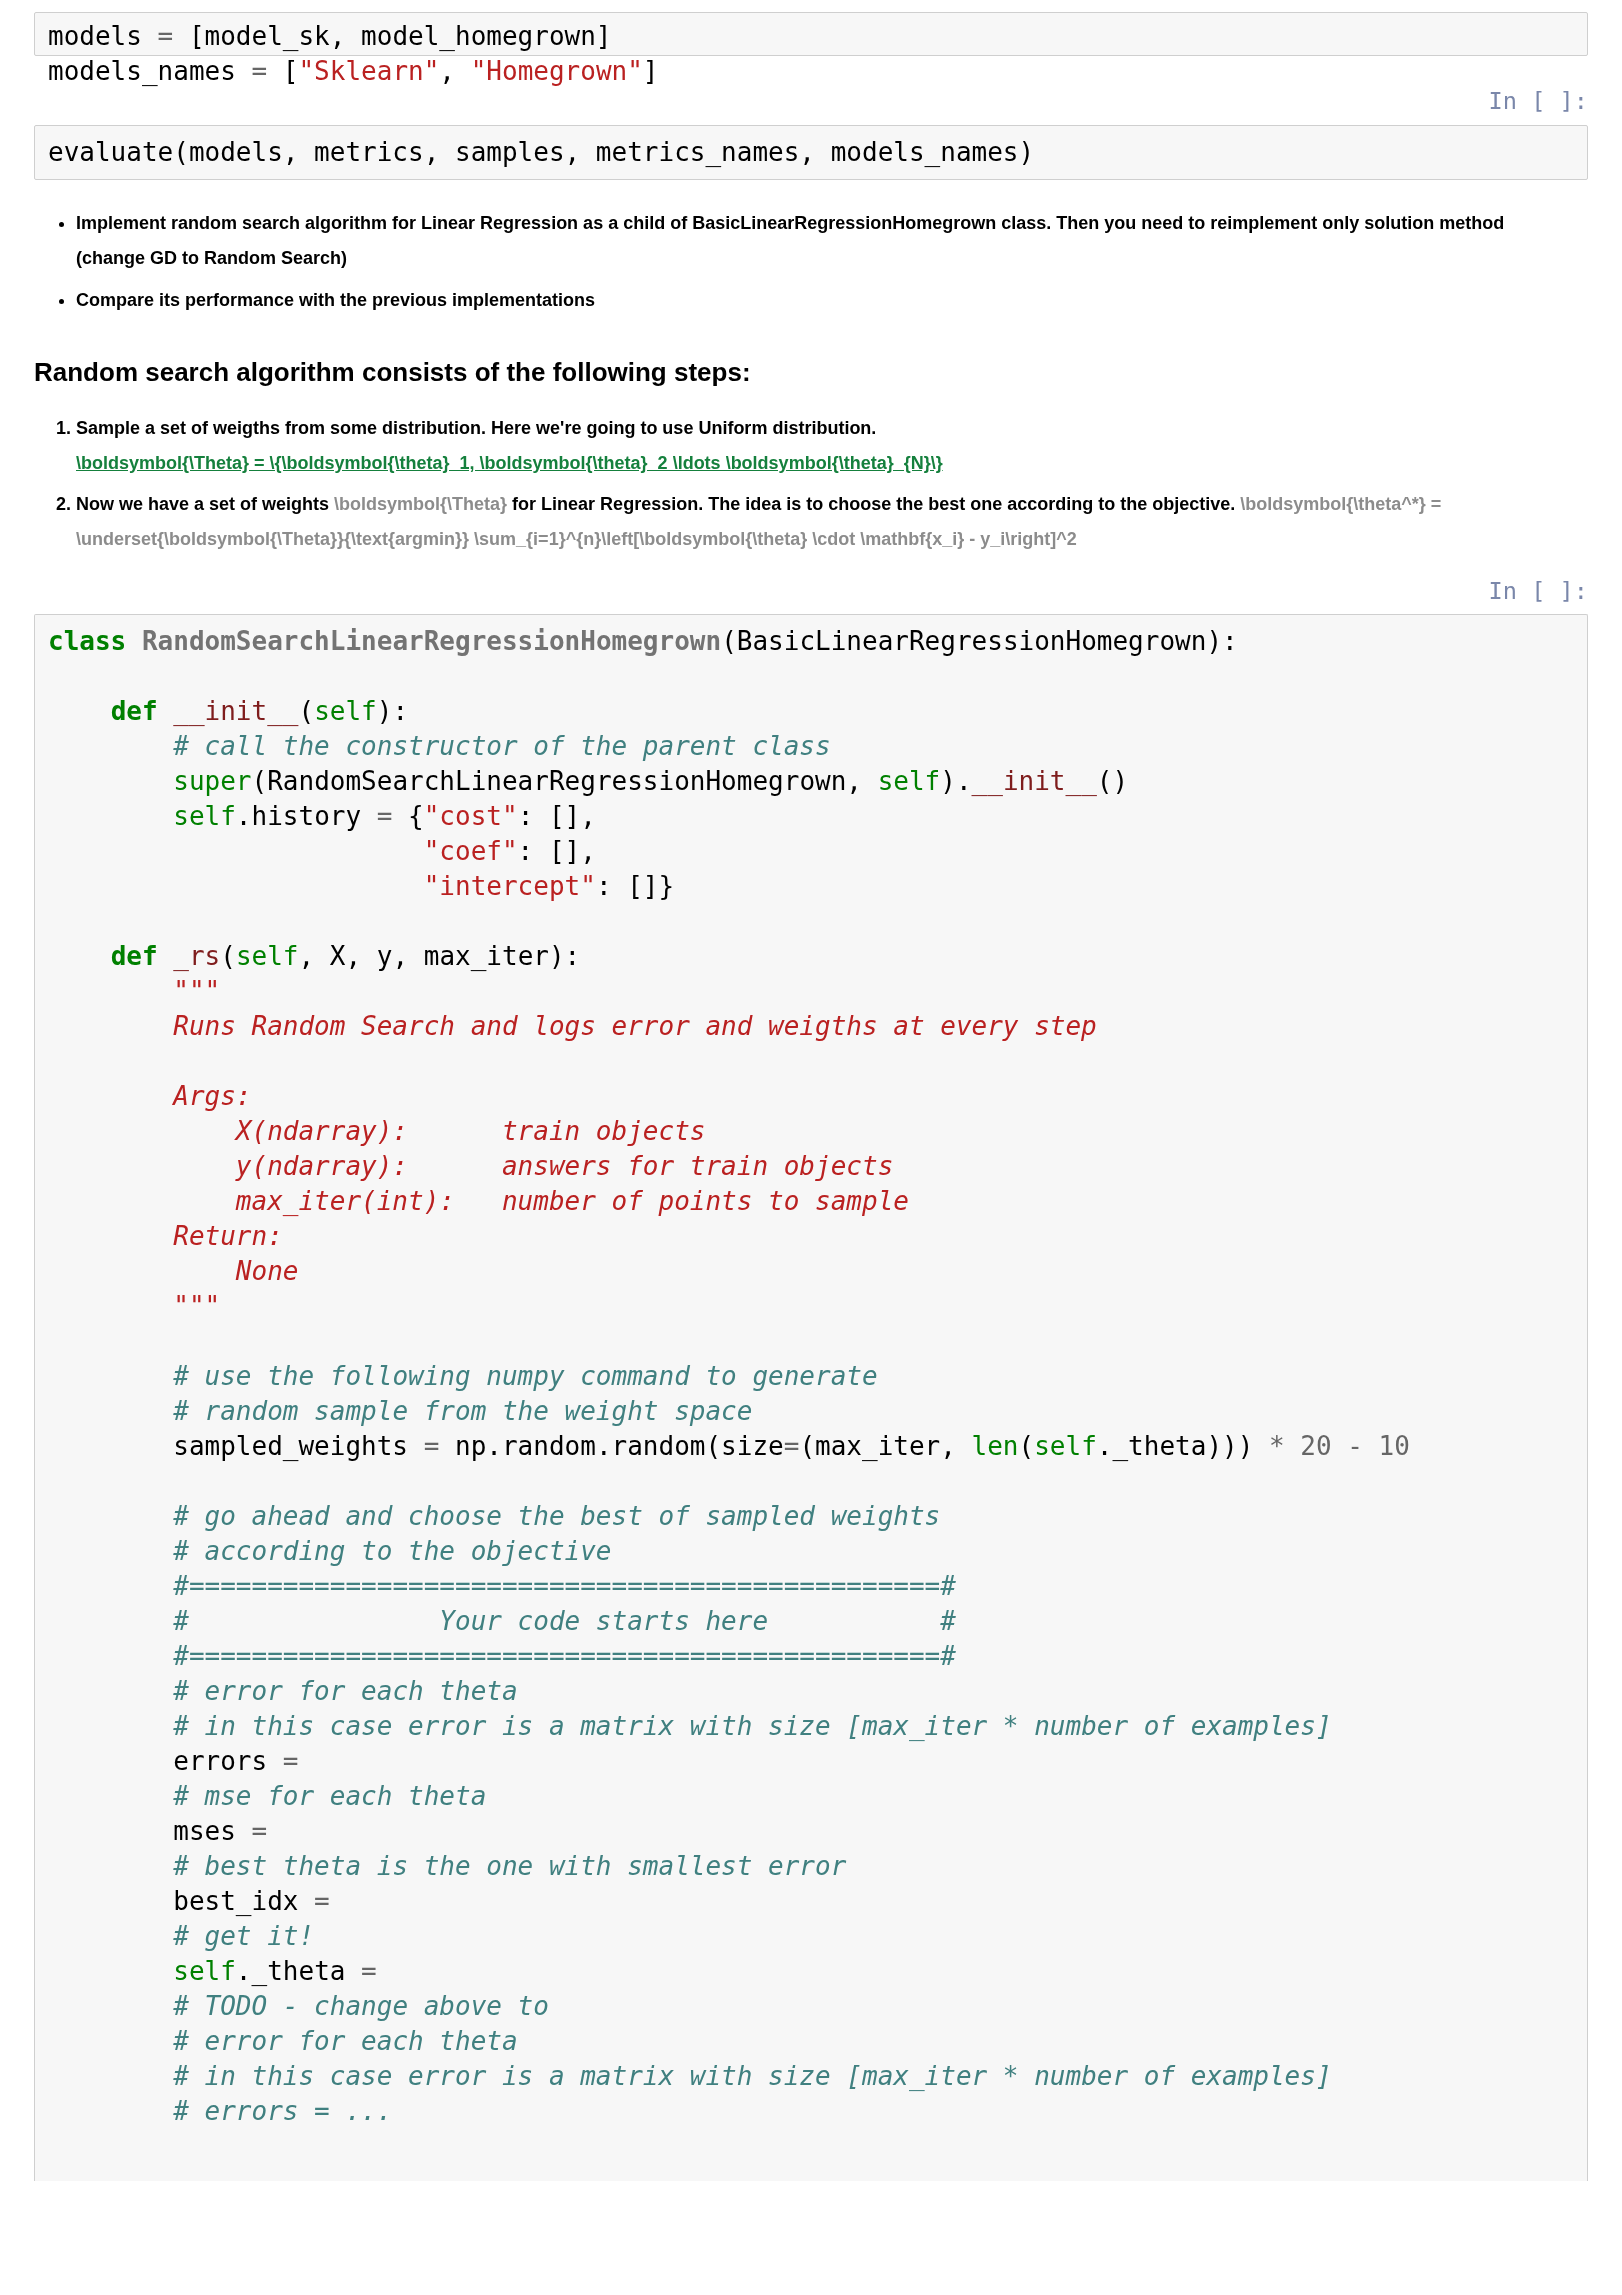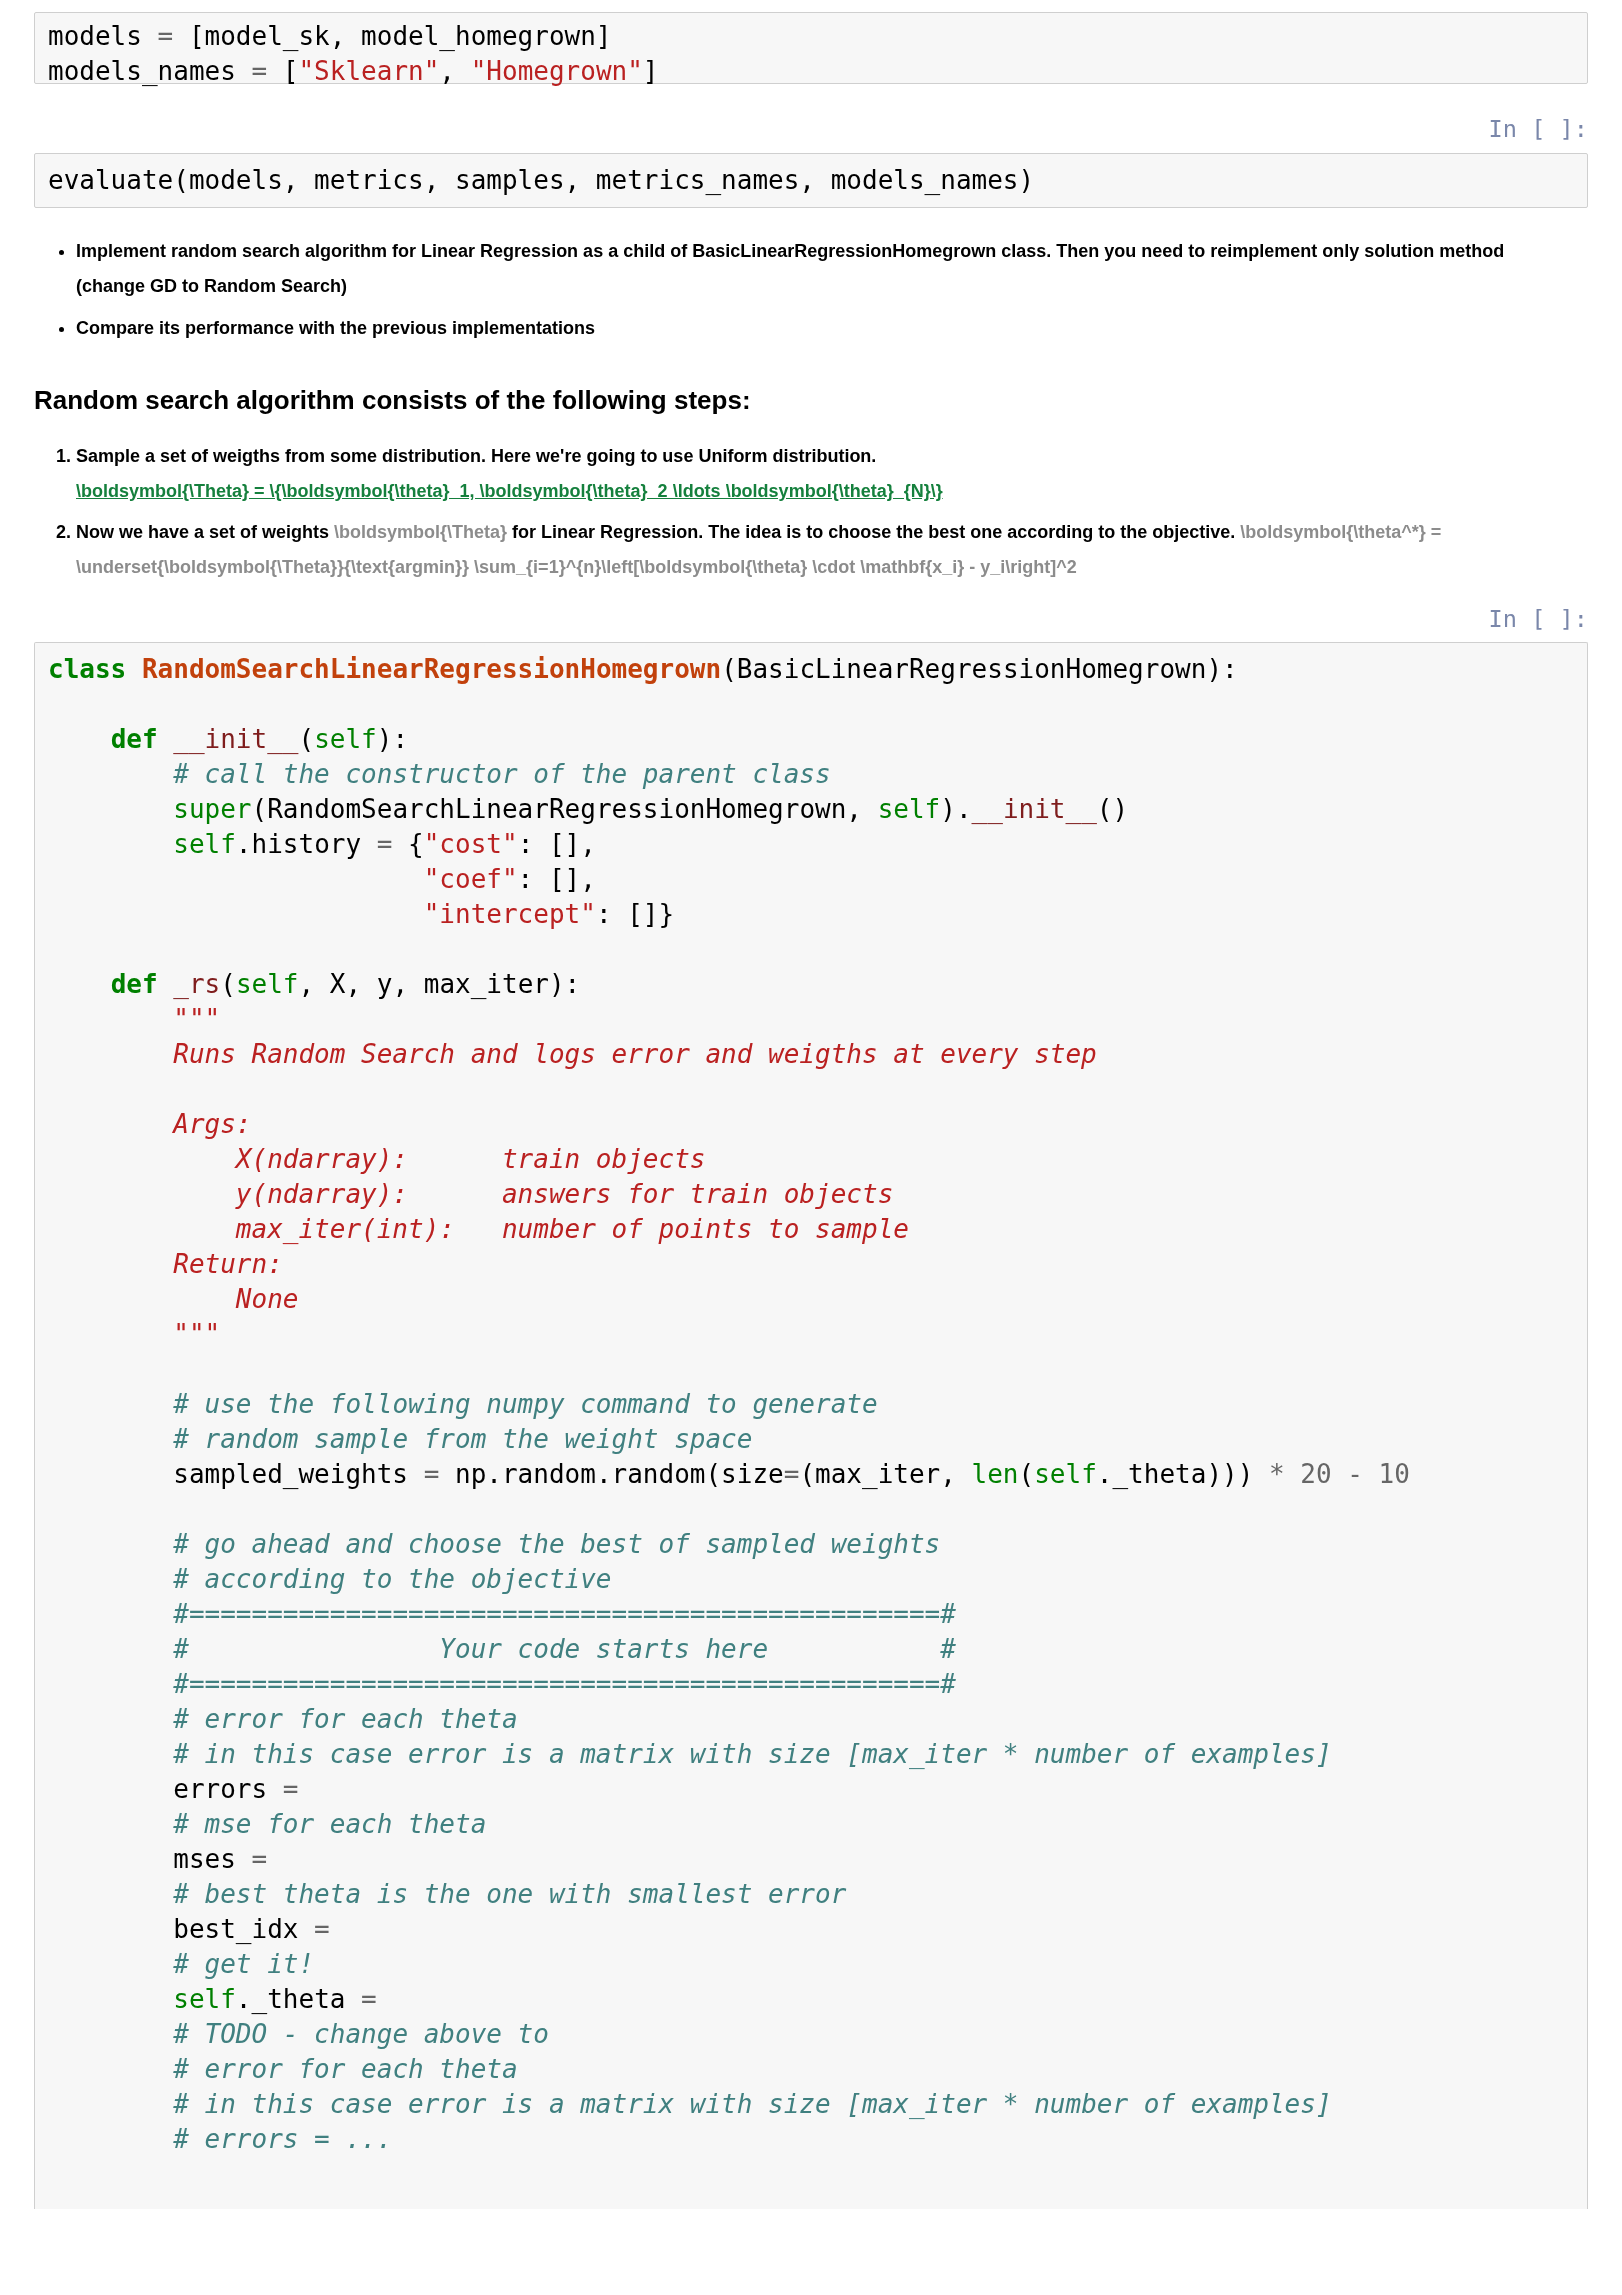--- a/index.html
+++ b/index.html
@@ -10,33 +10,33 @@
   }
   .page { padding: 11.8px 34px 0 34px; width: 1622px; }
 
   
   .cell {
     background: #f7f7f7;
     border: 1.3px solid #cfcfcf;
     border-radius: 2px;
     padding: 9.2px 13px;
   }
-  .cell-clipped { height: 72px; overflow: visible; padding-top: 6.5px; }
+  .cell-clipped { height: 44px; overflow: visible; padding-top: 6.5px; }
   .cell-cut { border-bottom: none; border-bottom-left-radius: 0; border-bottom-right-radius: 0; padding-bottom: 52px; }
   .code {
     margin: 0;
     font-family: "DejaVu Sans Mono", "Liberation Mono", monospace;
     font-size: 26px; line-height: 35px;
     white-space: pre; color: #000;
   }
   .code-line { min-height: 35px; white-space: pre; }
 
   
   .tk-k  { color: #008000; font-weight: bold; }   
-  .tk-nc { color: #c2410c; font-weight: bold; }   
+  .tk-nc { color: #737373; font-weight: bold; }   
   .tk-fn { color: #7f1d1d; }                      
   .tk-s  { color: #ba2121; }                      
   .tk-d  { color: #ba2121; font-style: italic; }  
   .tk-c  { color: #408080; font-style: italic; }  
   .tk-b  { color: #008000; }                      
   .tk-sf { color: #008000; }                      
   .tk-o  { color: #666666; }                      
   .tk-n  { color: #666666; }                      
 
   

